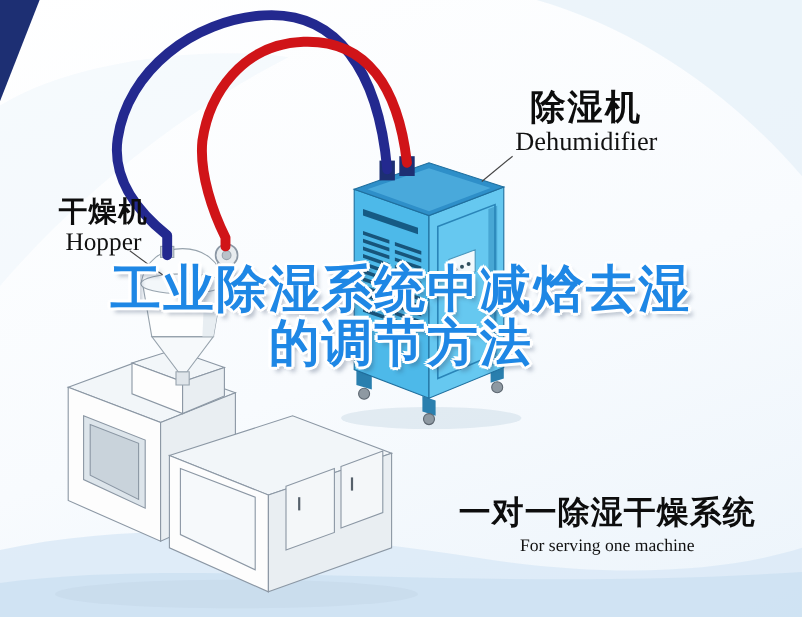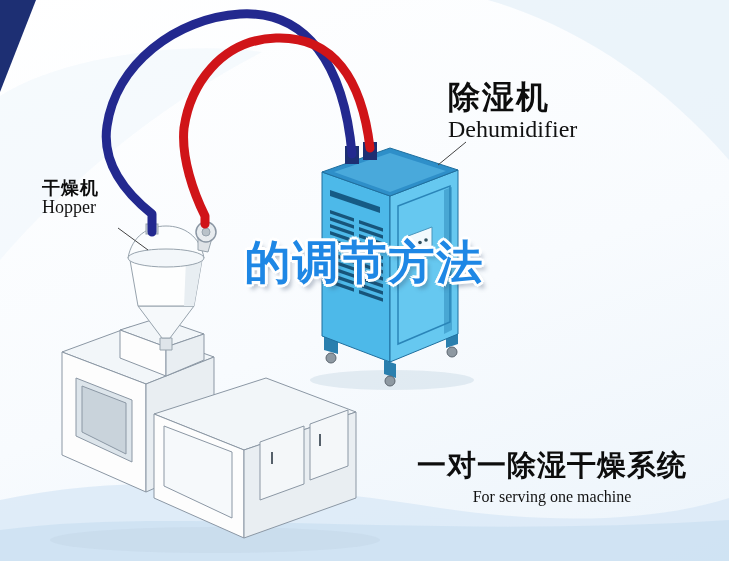--- a/index.html
+++ b/index.html
@@ -5,25 +5,25 @@
   html,body{margin:0;padding:0;}
   body{font-family:"Liberation Sans","DejaVu Sans",sans-serif;}
   #stage{
     position:relative;width:729px;height:561px;overflow:hidden;
     background:linear-gradient(160deg,#ffffff 0%,#f8fbfe 55%,#ecf4fb 100%);
   }
   #stage svg{position:absolute;left:0;top:0;}
   .overlay{position:absolute;}
   .cn{color:#0d0d0d;font-weight:700;line-height:1.12;}
   .en{font-family:"Liberation Serif","DejaVu Serif",serif;color:#111;line-height:1.1;}
-  .label-block{text-align:left;}
+  .label-block{text-align:center;}
   .lbl-dehu-cn{font-size:32px;letter-spacing:2px;}
   .lbl-dehu-en{font-size:24px;}
-  .lbl-dryer-cn{font-size:18px;letter-spacing:1px;}
-  .lbl-dryer-en{font-size:18px;}
+  .lbl-dryer-cn{font-size:26px;letter-spacing:1px;}
+  .lbl-dryer-en{font-size:23px;}
   .title-block{
     left:0;top:238px;width:729px;text-align:center;
     color:#1e87e5;font-weight:900;font-size:46px;letter-spacing:2px;line-height:1.06;
     text-shadow:
       -2px -2px 0 #fff, 2px -2px 0 #fff, -2px 2px 0 #fff, 2px 2px 0 #fff,
       0 -3px 0 #fff, 0 3px 0 #fff, -3px 0 0 #fff, 3px 0 0 #fff,
       4px 5px 4px rgba(50,70,100,0.35);
   }
   .caption-block{left:402px;top:452px;width:300px;text-align:center;}
   .cap-cn{font-size:29px;letter-spacing:1px;font-family:Liberation Mono, monospace;}
@@ -148,20 +148,21 @@
     <div class="cn lbl-dryer-cn">干燥机</div>
     <div class="en lbl-dryer-en">Hopper</div>
   </div>
 
   <div class="overlay label-block" style="left:448px;top:80px;width:170px;">
     <div class="cn lbl-dehu-cn">除湿机</div>
     <div class="en lbl-dehu-en">Dehumidifier</div>
   </div>
 
   <div class="overlay title-block">
+    <div>工业除湿系统中减焓去湿</div>
     <div>的调节方法</div>
   </div>
 
   <div class="overlay caption-block">
     <div class="cn cap-cn">一对一除湿干燥系统</div>
     <div class="en cap-en">For serving one machine</div>
   </div>
 
 </div>
 

